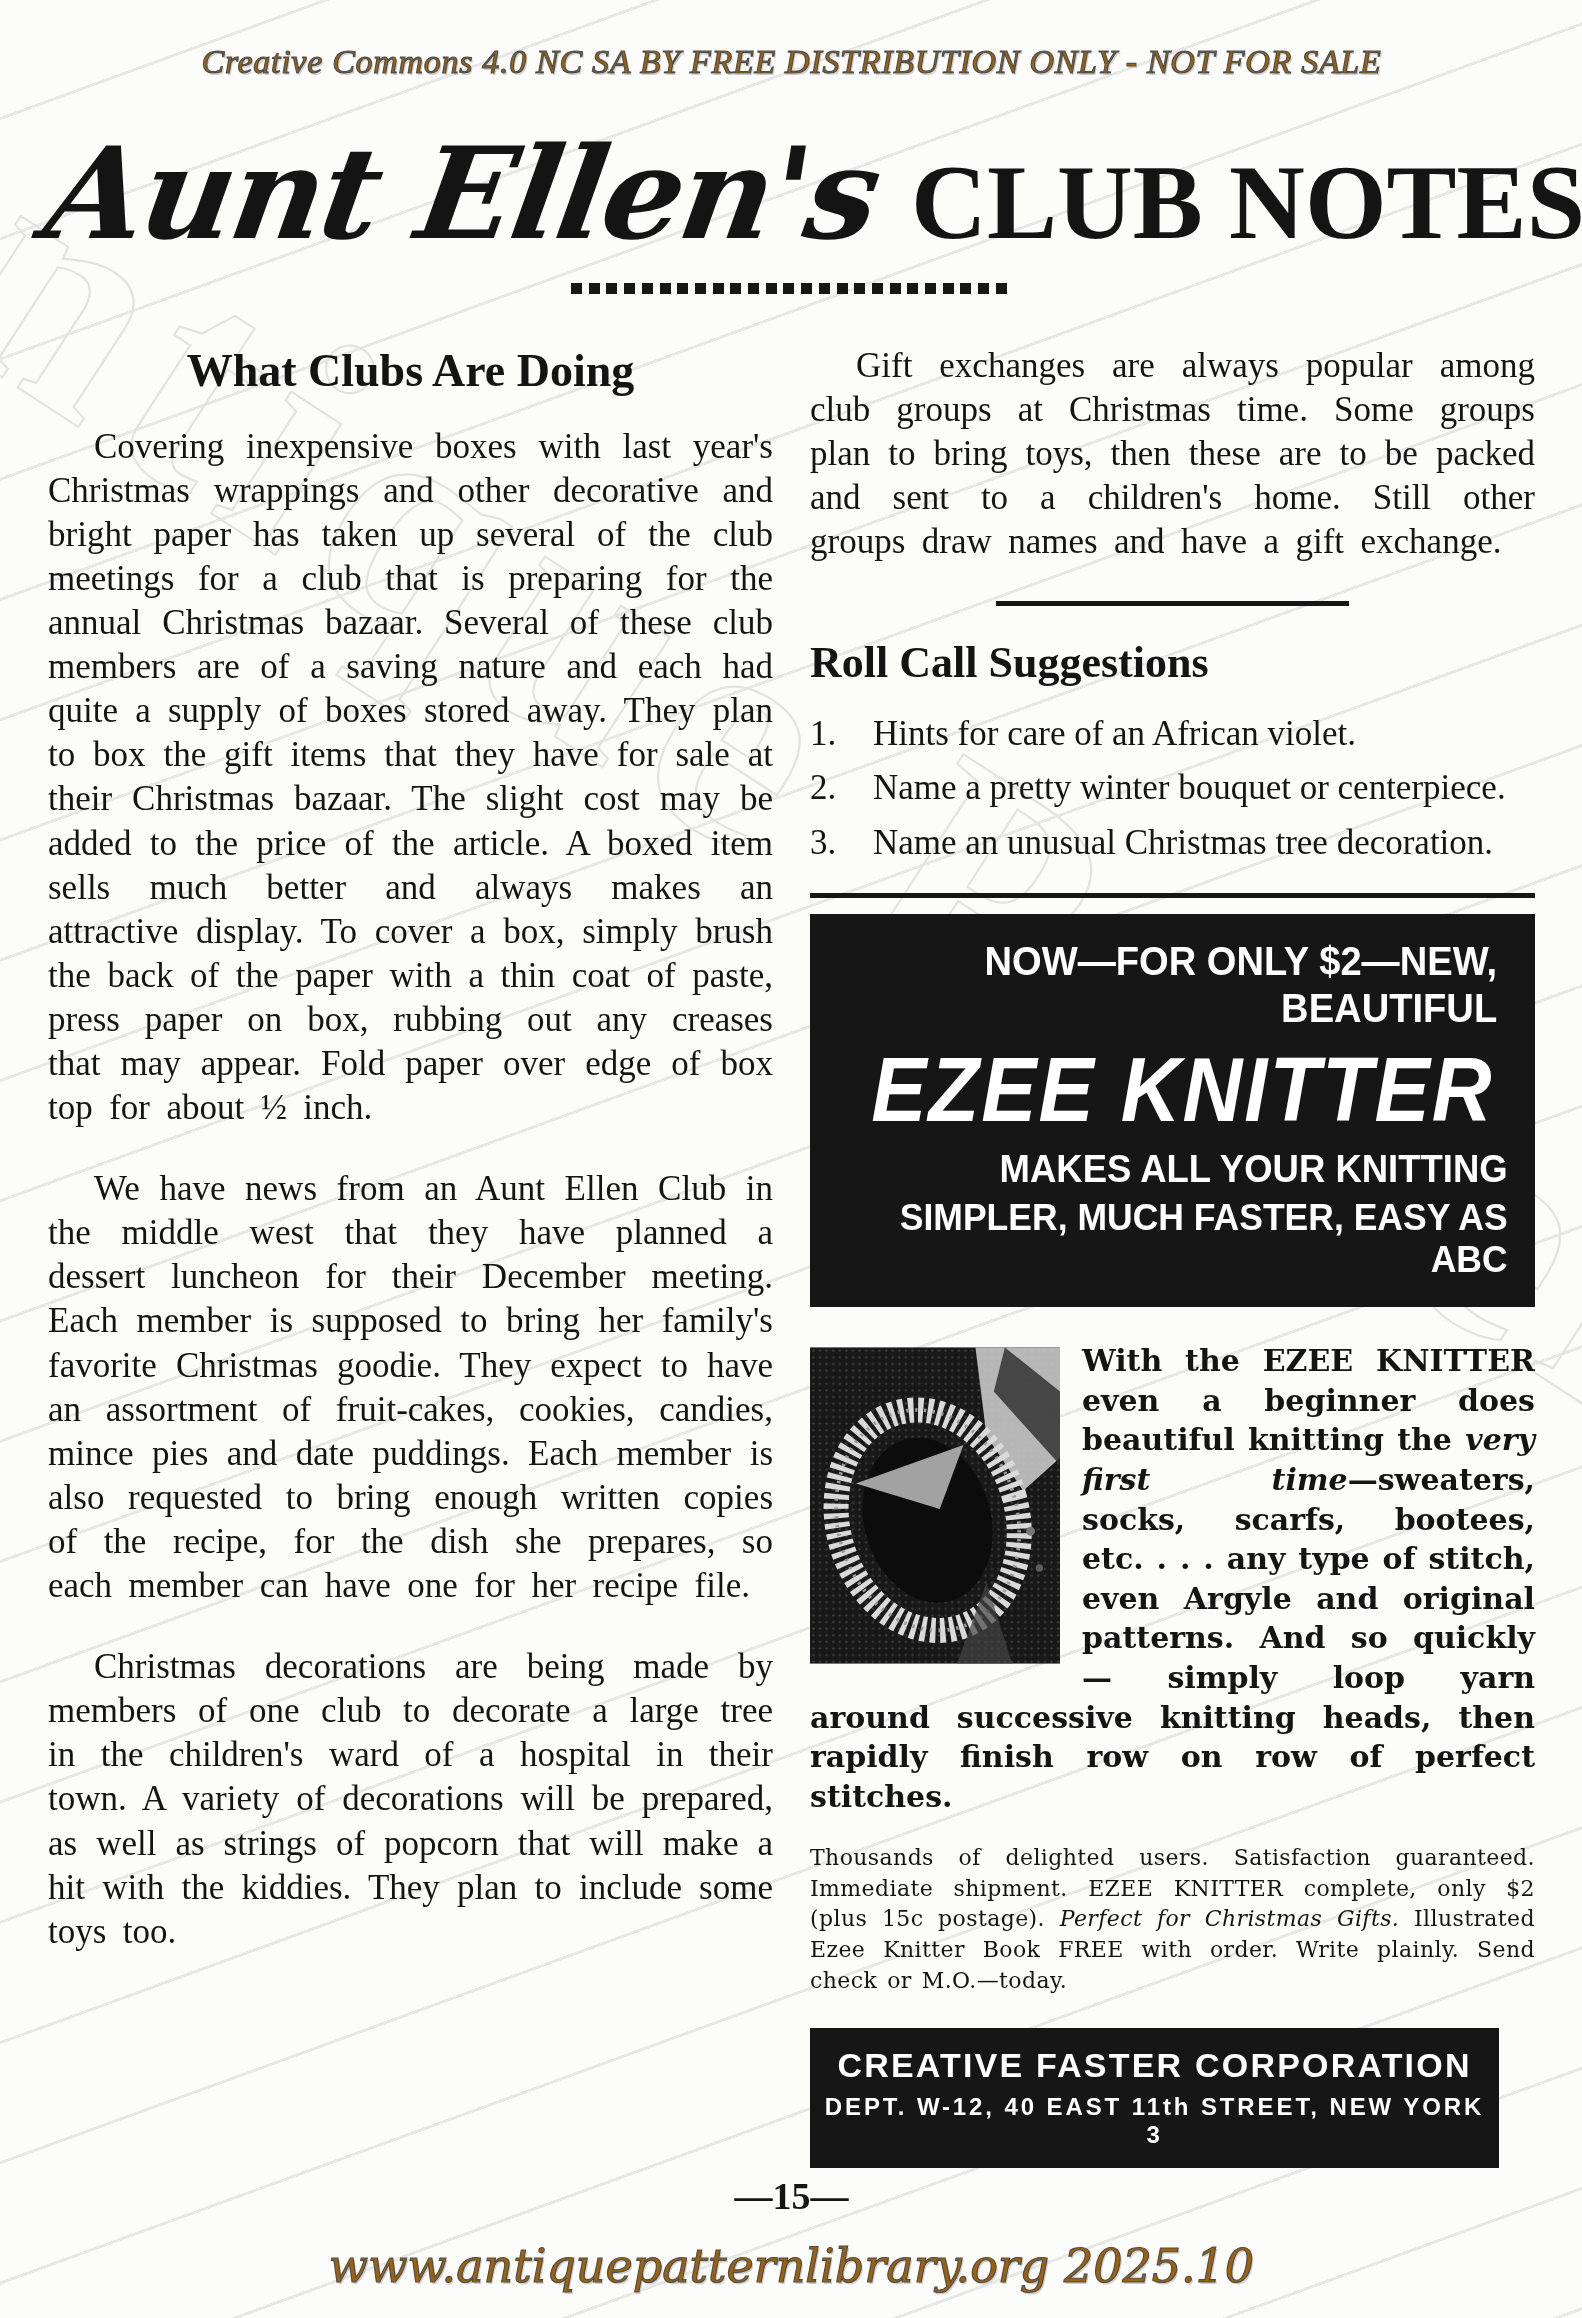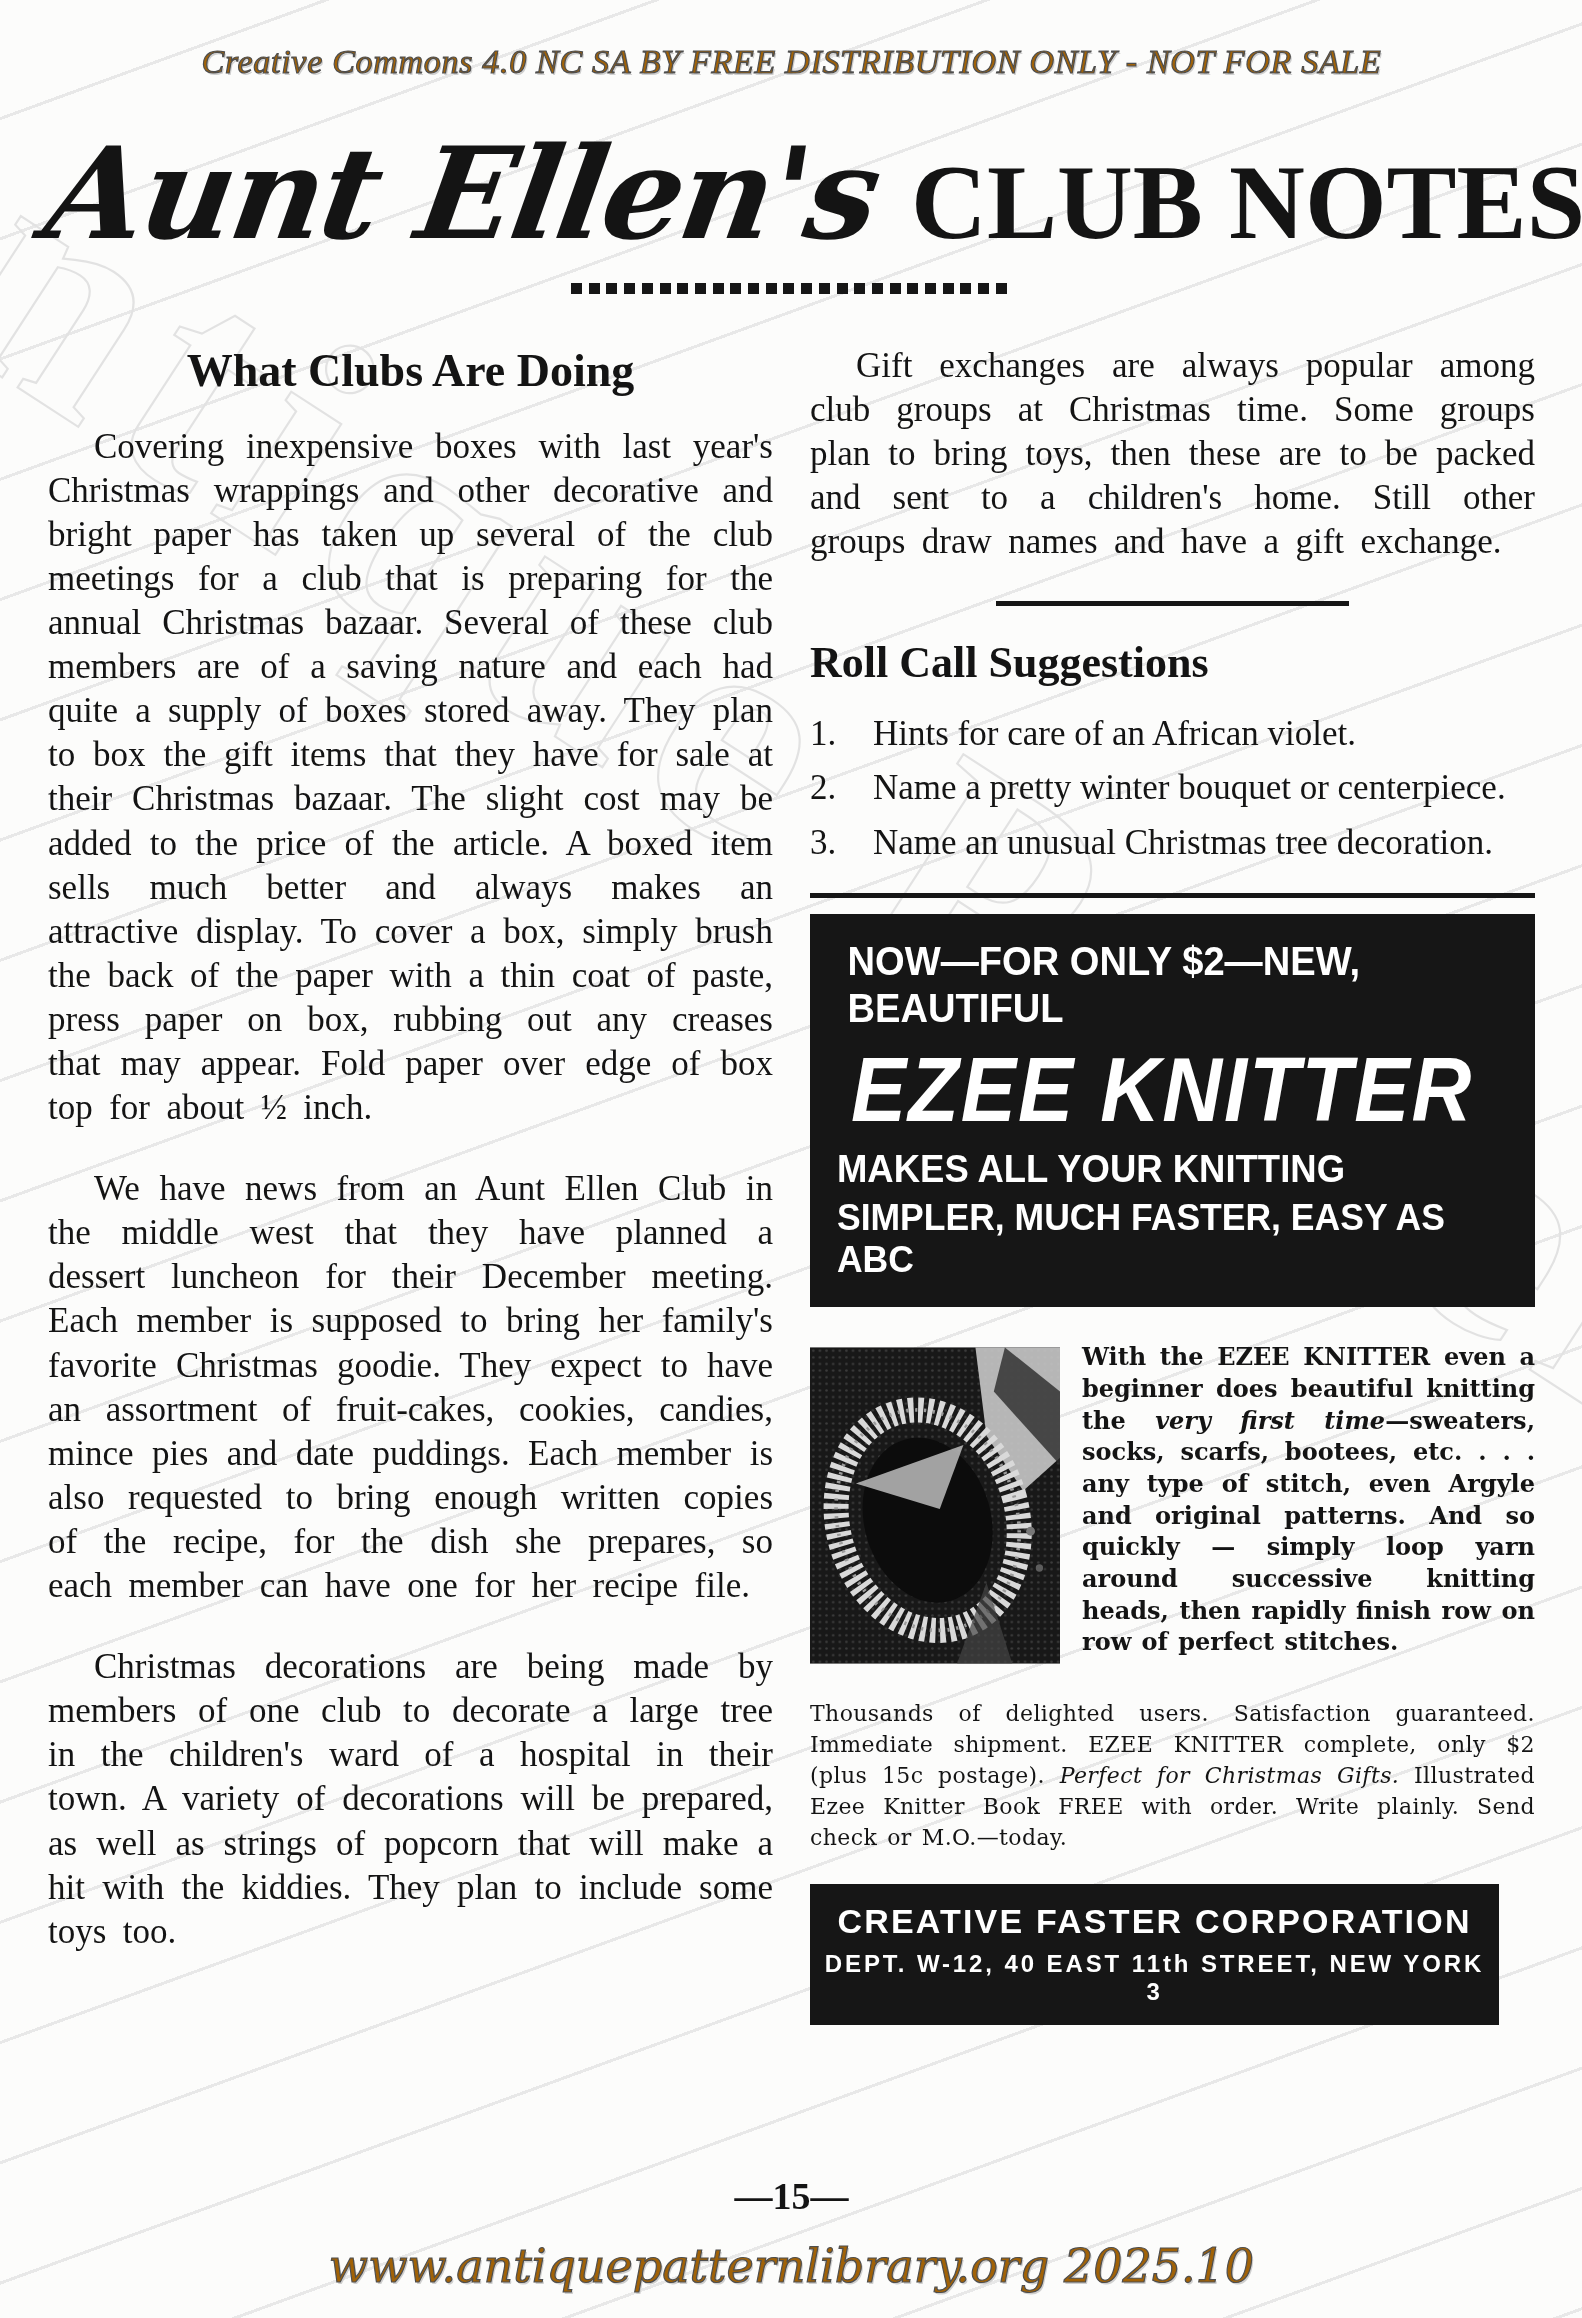--- a/index.html
+++ b/index.html
@@ -52,33 +52,33 @@
   .roll-heading { font-size:44px; font-weight:bold; margin:0 0 23.6px; }
   .roll-list { list-style:none; margin:0 0 7.4px; padding:0; font-size:35px; line-height:1.26; }
   .roll-item { display:flex; margin-bottom:10.3px; }
   .roll-num { width:63px; flex:none; }
   .roll-text { flex:1; }
 
   .rule-short { width:353px; height:5.2px; background:#161616; margin:25px auto 31px; }
   .rule-full  { height:5.2px; background:#161616; margin:28px 0 16px; }
 
   .ad-box {
-    background:#161616; color:#fff; text-align:left;
+    background:#161616; color:#fff; text-align:right;
     font-family:"Liberation Sans", sans-serif; padding:23.6px 13.2px 26.5px;
   }
   .ad-line1 { font-size:41px; font-weight:bold; transform:scaleX(0.93); }
   .ad-product { font-size:90px; font-weight:bold; font-style:italic; letter-spacing:2.2px;
                 transform:scaleX(0.92); margin:7.4px 0 5.9px; }
   .ad-line2 { font-size:38px; font-weight:bold; transform:scaleX(0.96); }
   .ad-line3 { font-size:37px; font-weight:bold; transform:scaleX(0.96); margin-top:5.9px; }
 
   .ad-media { margin-top:34px; font-family:"DejaVu Serif", serif; }
   .knitter-photo { float:left; width:250px; height:317px; margin:5.9px 22px 8.8px 0; }
   .ad-body {
-    font-size:24px; line-height:1.32; font-weight:bold; text-align:justify;
+    font-size:30px; line-height:1.32; font-weight:bold; text-align:justify;
     word-spacing:0.08em; margin:0;
   }
   .ital { font-style:italic; }
   .ad-fine {
     clear:both; padding-top:26.5px; margin:0;
     font-size:22px; line-height:1.4; text-align:justify;
     letter-spacing:0.4px; word-spacing:0.12em; font-weight:normal;
   }
   .company-box {
     background:#161616; color:#fff; text-align:center;

